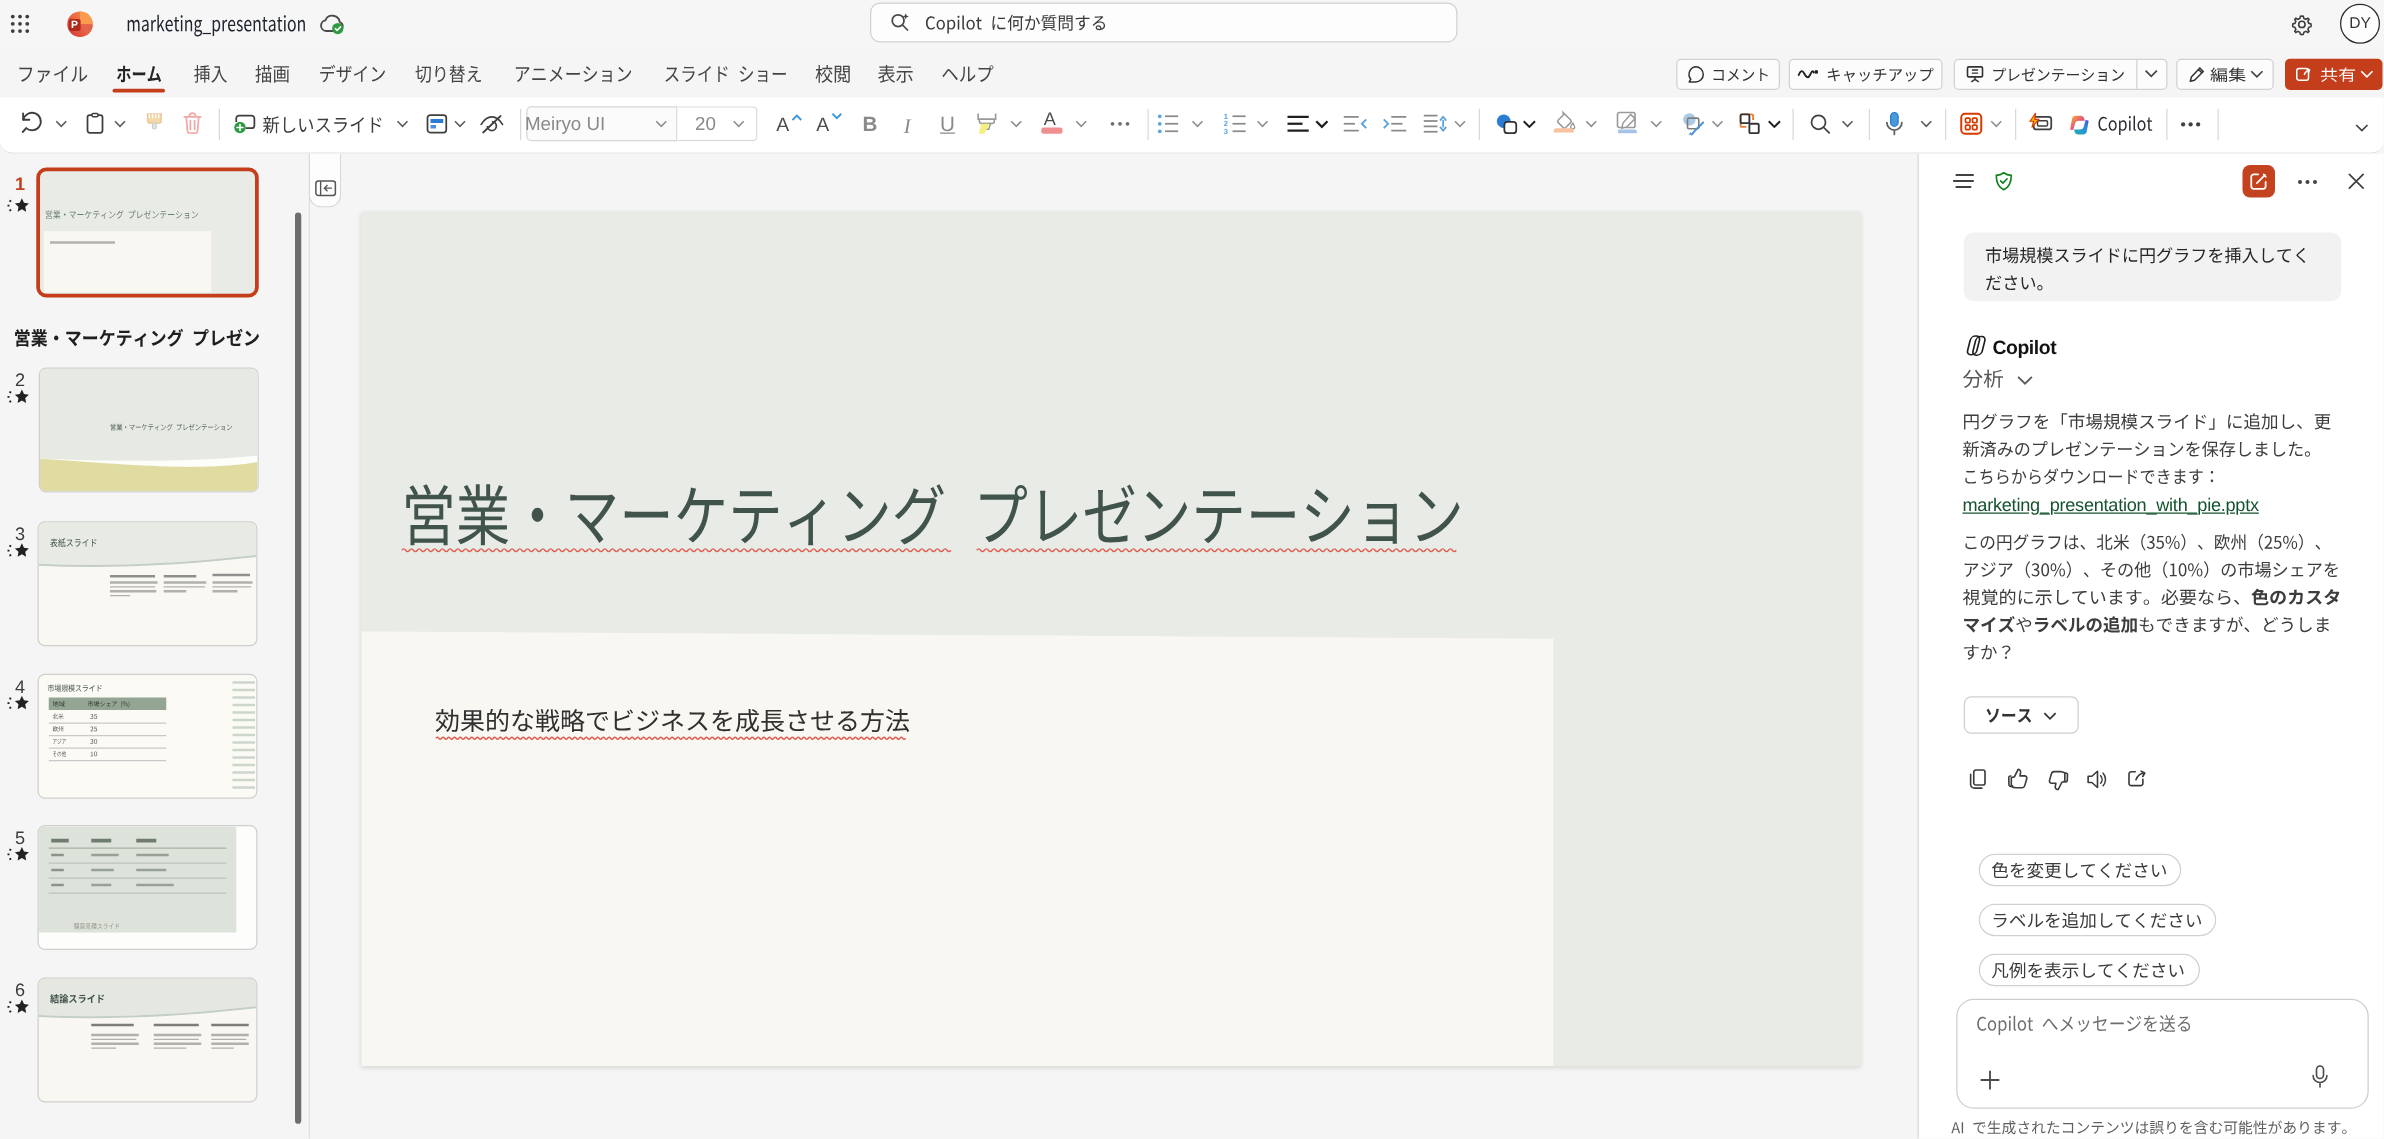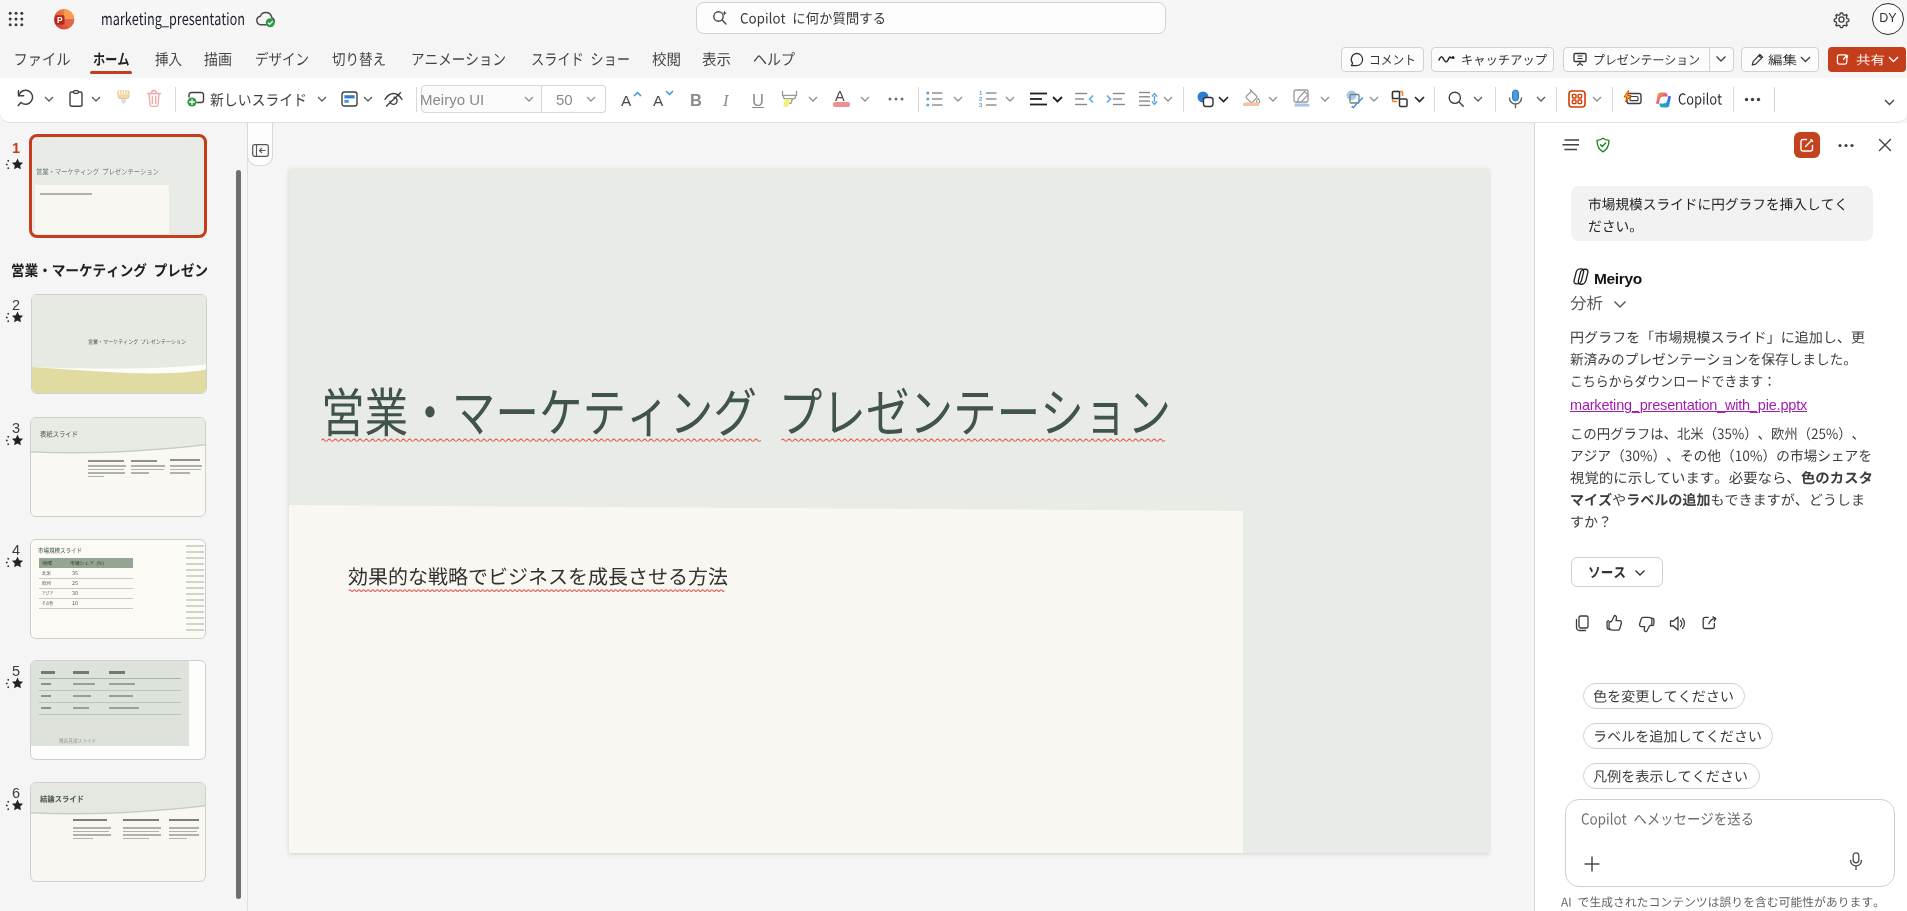--- a/index.html
+++ b/index.html
@@ -146,21 +146,21 @@
  <line x1="3.5" y1="14" x2="17.5" y2="0.8" stroke="#3f3f3f" stroke-width="1.4" stroke-linecap="round"></line>
 </svg>
 <div class="abs" style="left:416px;top:87px;width:1px;height:25px;background:#d9d9d9"></div>
 
 <div class="abs" style="left:421px;top:85px;width:121px;height:28px;background:#fbfbfb;border:1px solid #d6d6d6;border-radius:4px 0 0 4px"></div>
 <div class="abs" style="left:542px;top:85px;width:64px;height:28px;background:#fff;border:1px solid #d6d6d6;border-left:none;border-radius:0 4px 4px 0"></div>
 <div class="abs" style="left:420px;top:91px;font-size:15px;color:#8a8a8a">Meiryo UI</div>
 <svg class="ic" style="left:524px;top:96px" width="10" height="7" viewBox="0 0 10 7">
     <path d="M1 1 L5 5 L9 1" fill="none" stroke="#8f8f8f" stroke-width="1.3"></path>
   </svg>
-<div class="abs" style="left:556px;top:91px;font-size:15px;color:#8a8a8a">50</div>
+<div class="abs" style="left:556px;top:91px;font-size:15px;color:#8a8a8a">20</div>
 <svg class="ic" style="left:586px;top:96px" width="10" height="7" viewBox="0 0 10 7">
     <path d="M1 1 L5 5 L9 1" fill="none" stroke="#8f8f8f" stroke-width="1.3"></path>
   </svg>
 
 <div class="abs" style="left:621px;top:92px;font-size:15.5px;color:#4c4c4c">A</div>
 <svg class="ic" style="left:633px;top:91px" width="9" height="6" viewBox="0 0 9 6">
     <path d="M1 5 L4.5 1.5 L8 5" fill="none" stroke="#3a96dd" stroke-width="1.5"></path>
   </svg>
 <div class="abs" style="left:653px;top:92px;font-size:15.5px;color:#4c4c4c">A</div>
 <svg class="ic" style="left:665px;top:90px" width="9" height="6" viewBox="0 0 9 6">
@@ -563,25 +563,25 @@
 </svg>
 
 <div class="abs" style="left:1571px;top:186px;width:302px;height:55px;background:#f2f2f2;border-radius:8px"></div>
 
 <svg class="ic" style="left:1570px;top:268px" width="20" height="17" viewBox="0 0 20 17">
  <g fill="none" stroke="#1f1f1f" stroke-width="1.35" transform="skewX(-14) translate(4,0)">
   <rect x="3.2" y="0.8" width="7.4" height="15" rx="3.4"></rect>
   <rect x="7.6" y="1.2" width="7.4" height="15" rx="3.4"></rect>
  </g>
 </svg>
-<div class="abs" style="left:1594px;top:269.5px;font-size:15.5px;font-weight:bold;letter-spacing:-.35px;color:#131313">Meiryo</div>
+<div class="abs" style="left:1594px;top:269.5px;font-size:15.5px;font-weight:bold;letter-spacing:-.35px;color:#131313">Copilot</div>
 <svg class="ic" style="left:1613px;top:300px" width="14" height="9" viewBox="0 0 14 9">
     <path d="M1.5 1.5 L7 7 L12.5 1.5" fill="none" stroke="#5b5b5b" stroke-width="1.5"></path>
   </svg>
-<div class="abs" style="left:1570px;top:397px;font-size:14.5px;color:#a21caf;text-decoration:underline;letter-spacing:-.2px">marketing_presentation_with_pie.pptx</div>
+<div class="abs" style="left:1570px;top:397px;font-size:14.5px;color:#14532d;text-decoration:underline;letter-spacing:-.2px">marketing_presentation_with_pie.pptx</div>
 
 <div class="abs" style="left:1571px;top:557px;width:92px;height:30px;border:1px solid #cfcfcf;border-radius:6px;background:#fff"></div>
 <svg class="ic" style="left:1634px;top:569px" width="12" height="8" viewBox="0 0 12 8">
     <path d="M1.5 1.5 L6 6 L10.5 1.5" fill="none" stroke="#333" stroke-width="1.4"></path>
   </svg>
 
 <svg class="ic" style="left:1575px;top:615px" width="14" height="17" viewBox="0 0 14 17">
  <rect x="4" y="1" width="9" height="12" rx="1.6" fill="none" stroke="#3b3b3b" stroke-width="1.3"></rect>
  <path d="M10.5 15.5 H4.5 a3 3 0 0 1 -3 -3 V4.5" fill="none" stroke="#3b3b3b" stroke-width="1.3" stroke-linecap="round"></path>
 </svg>

